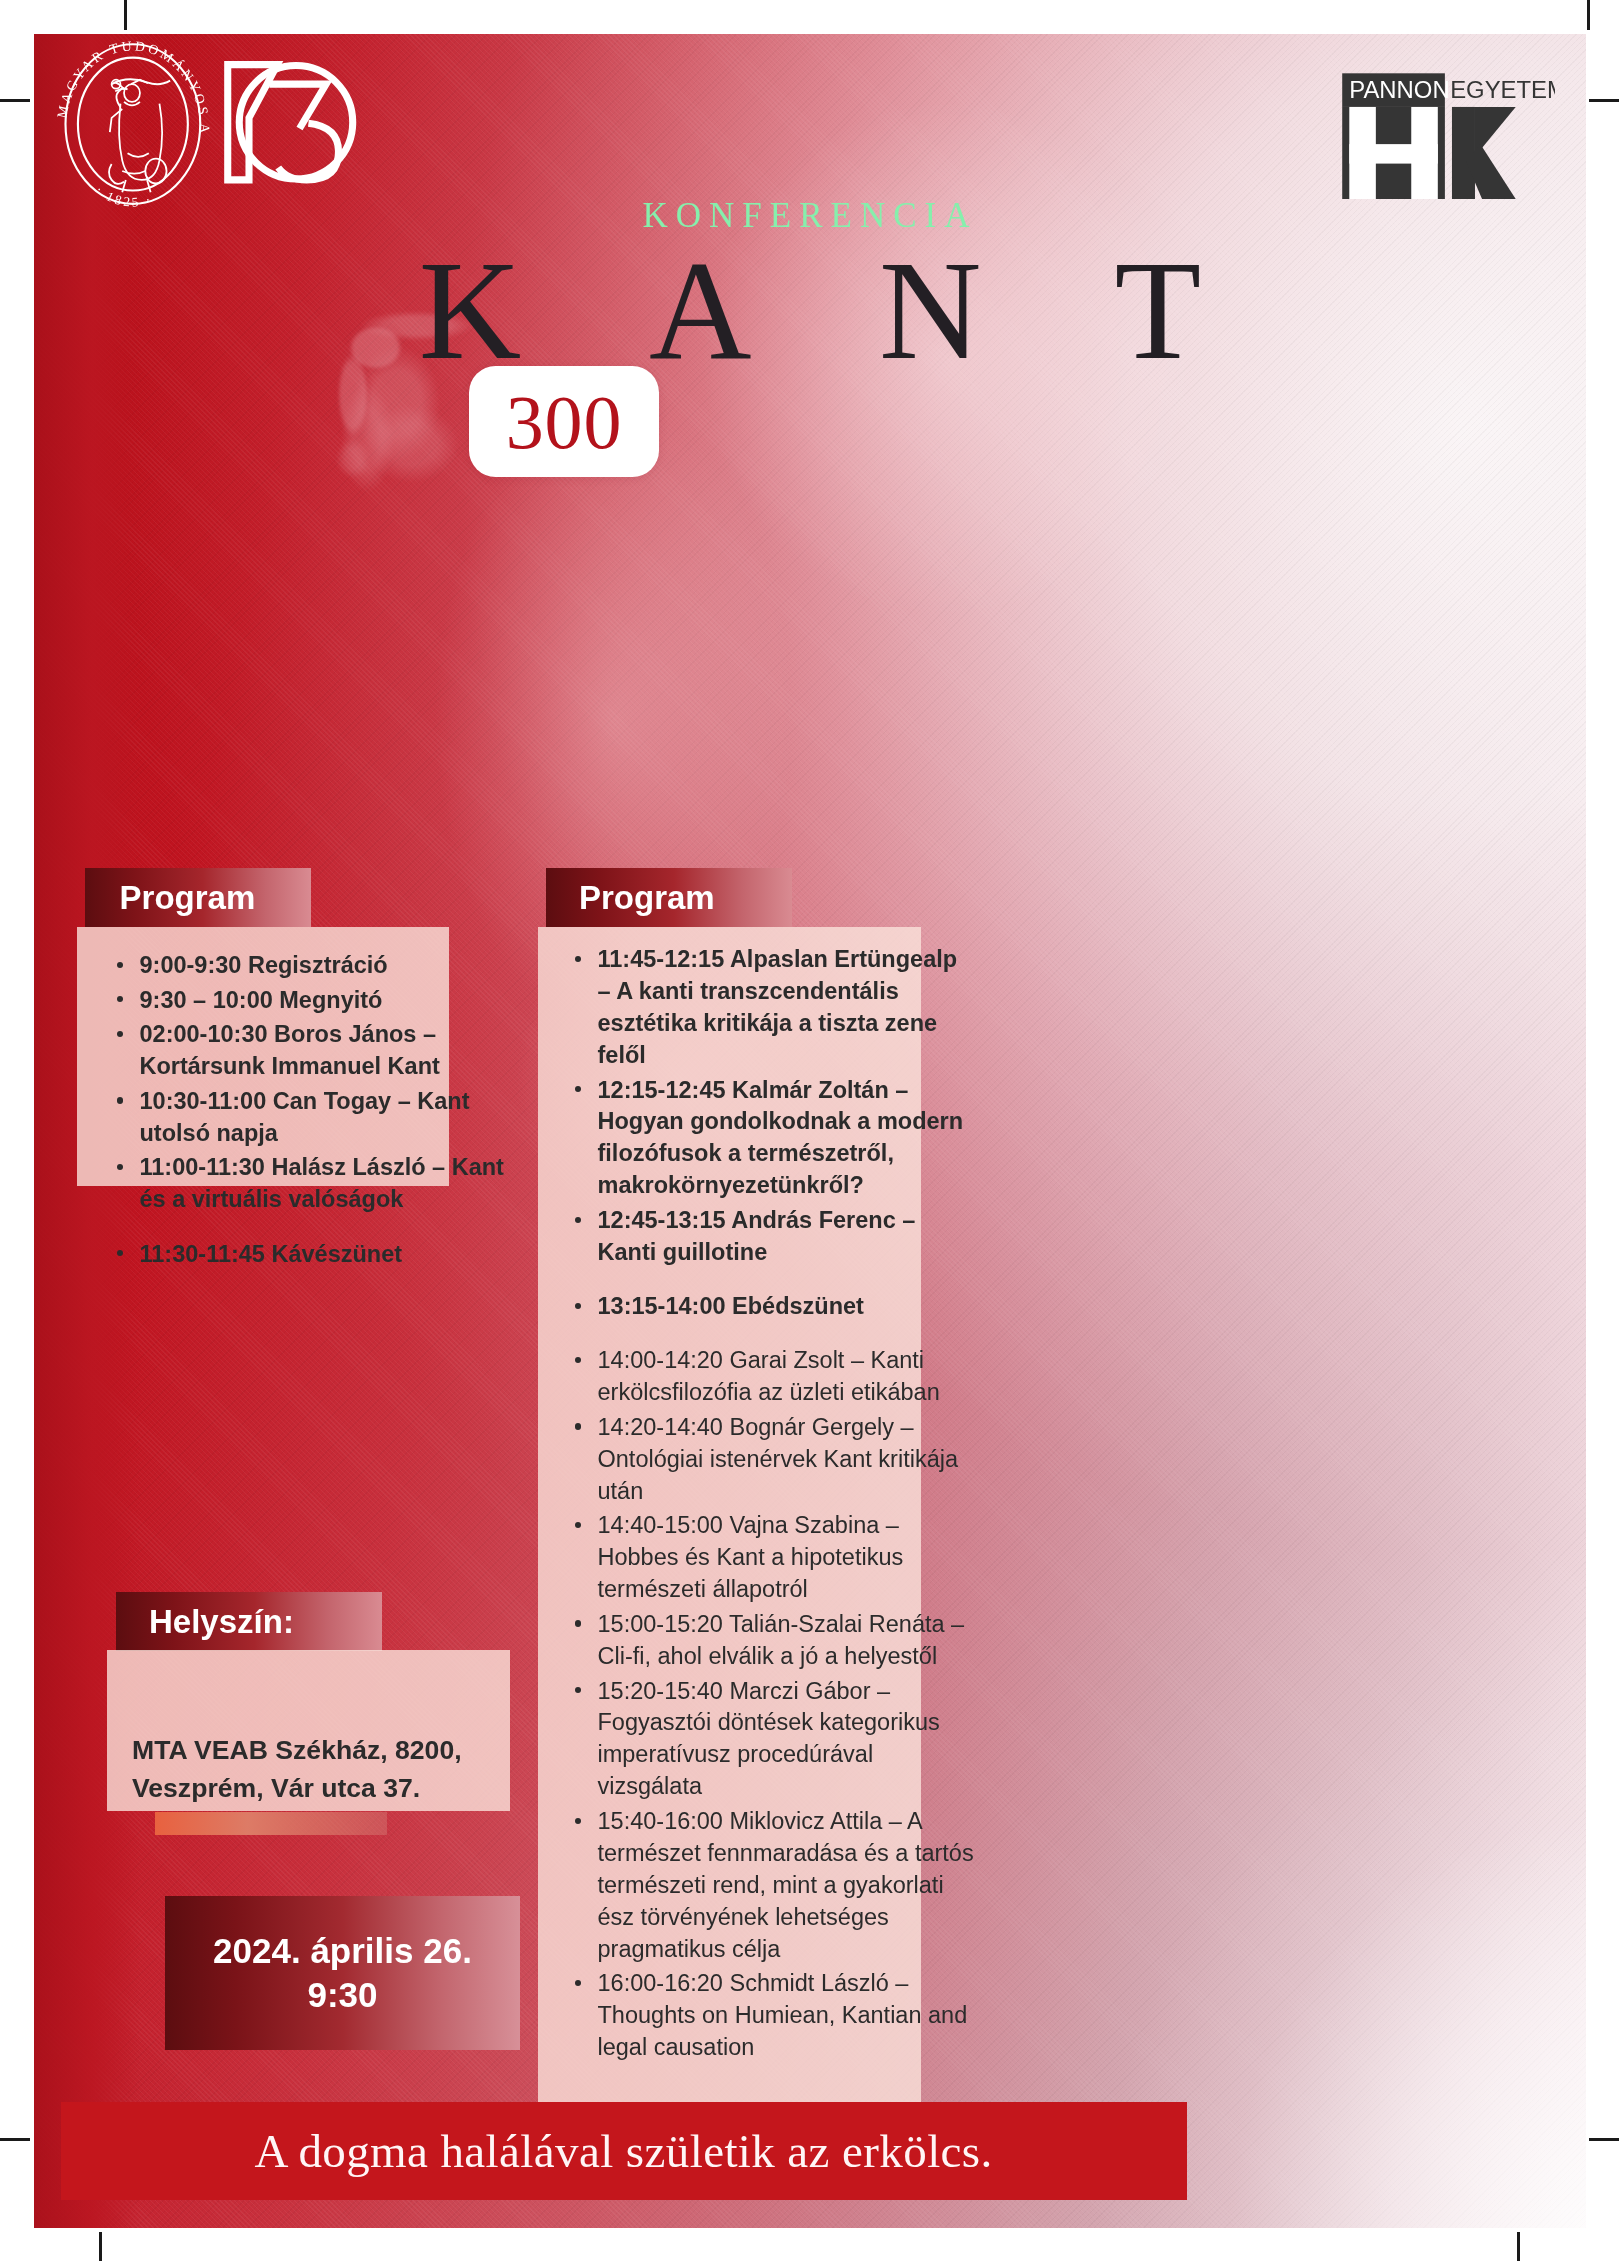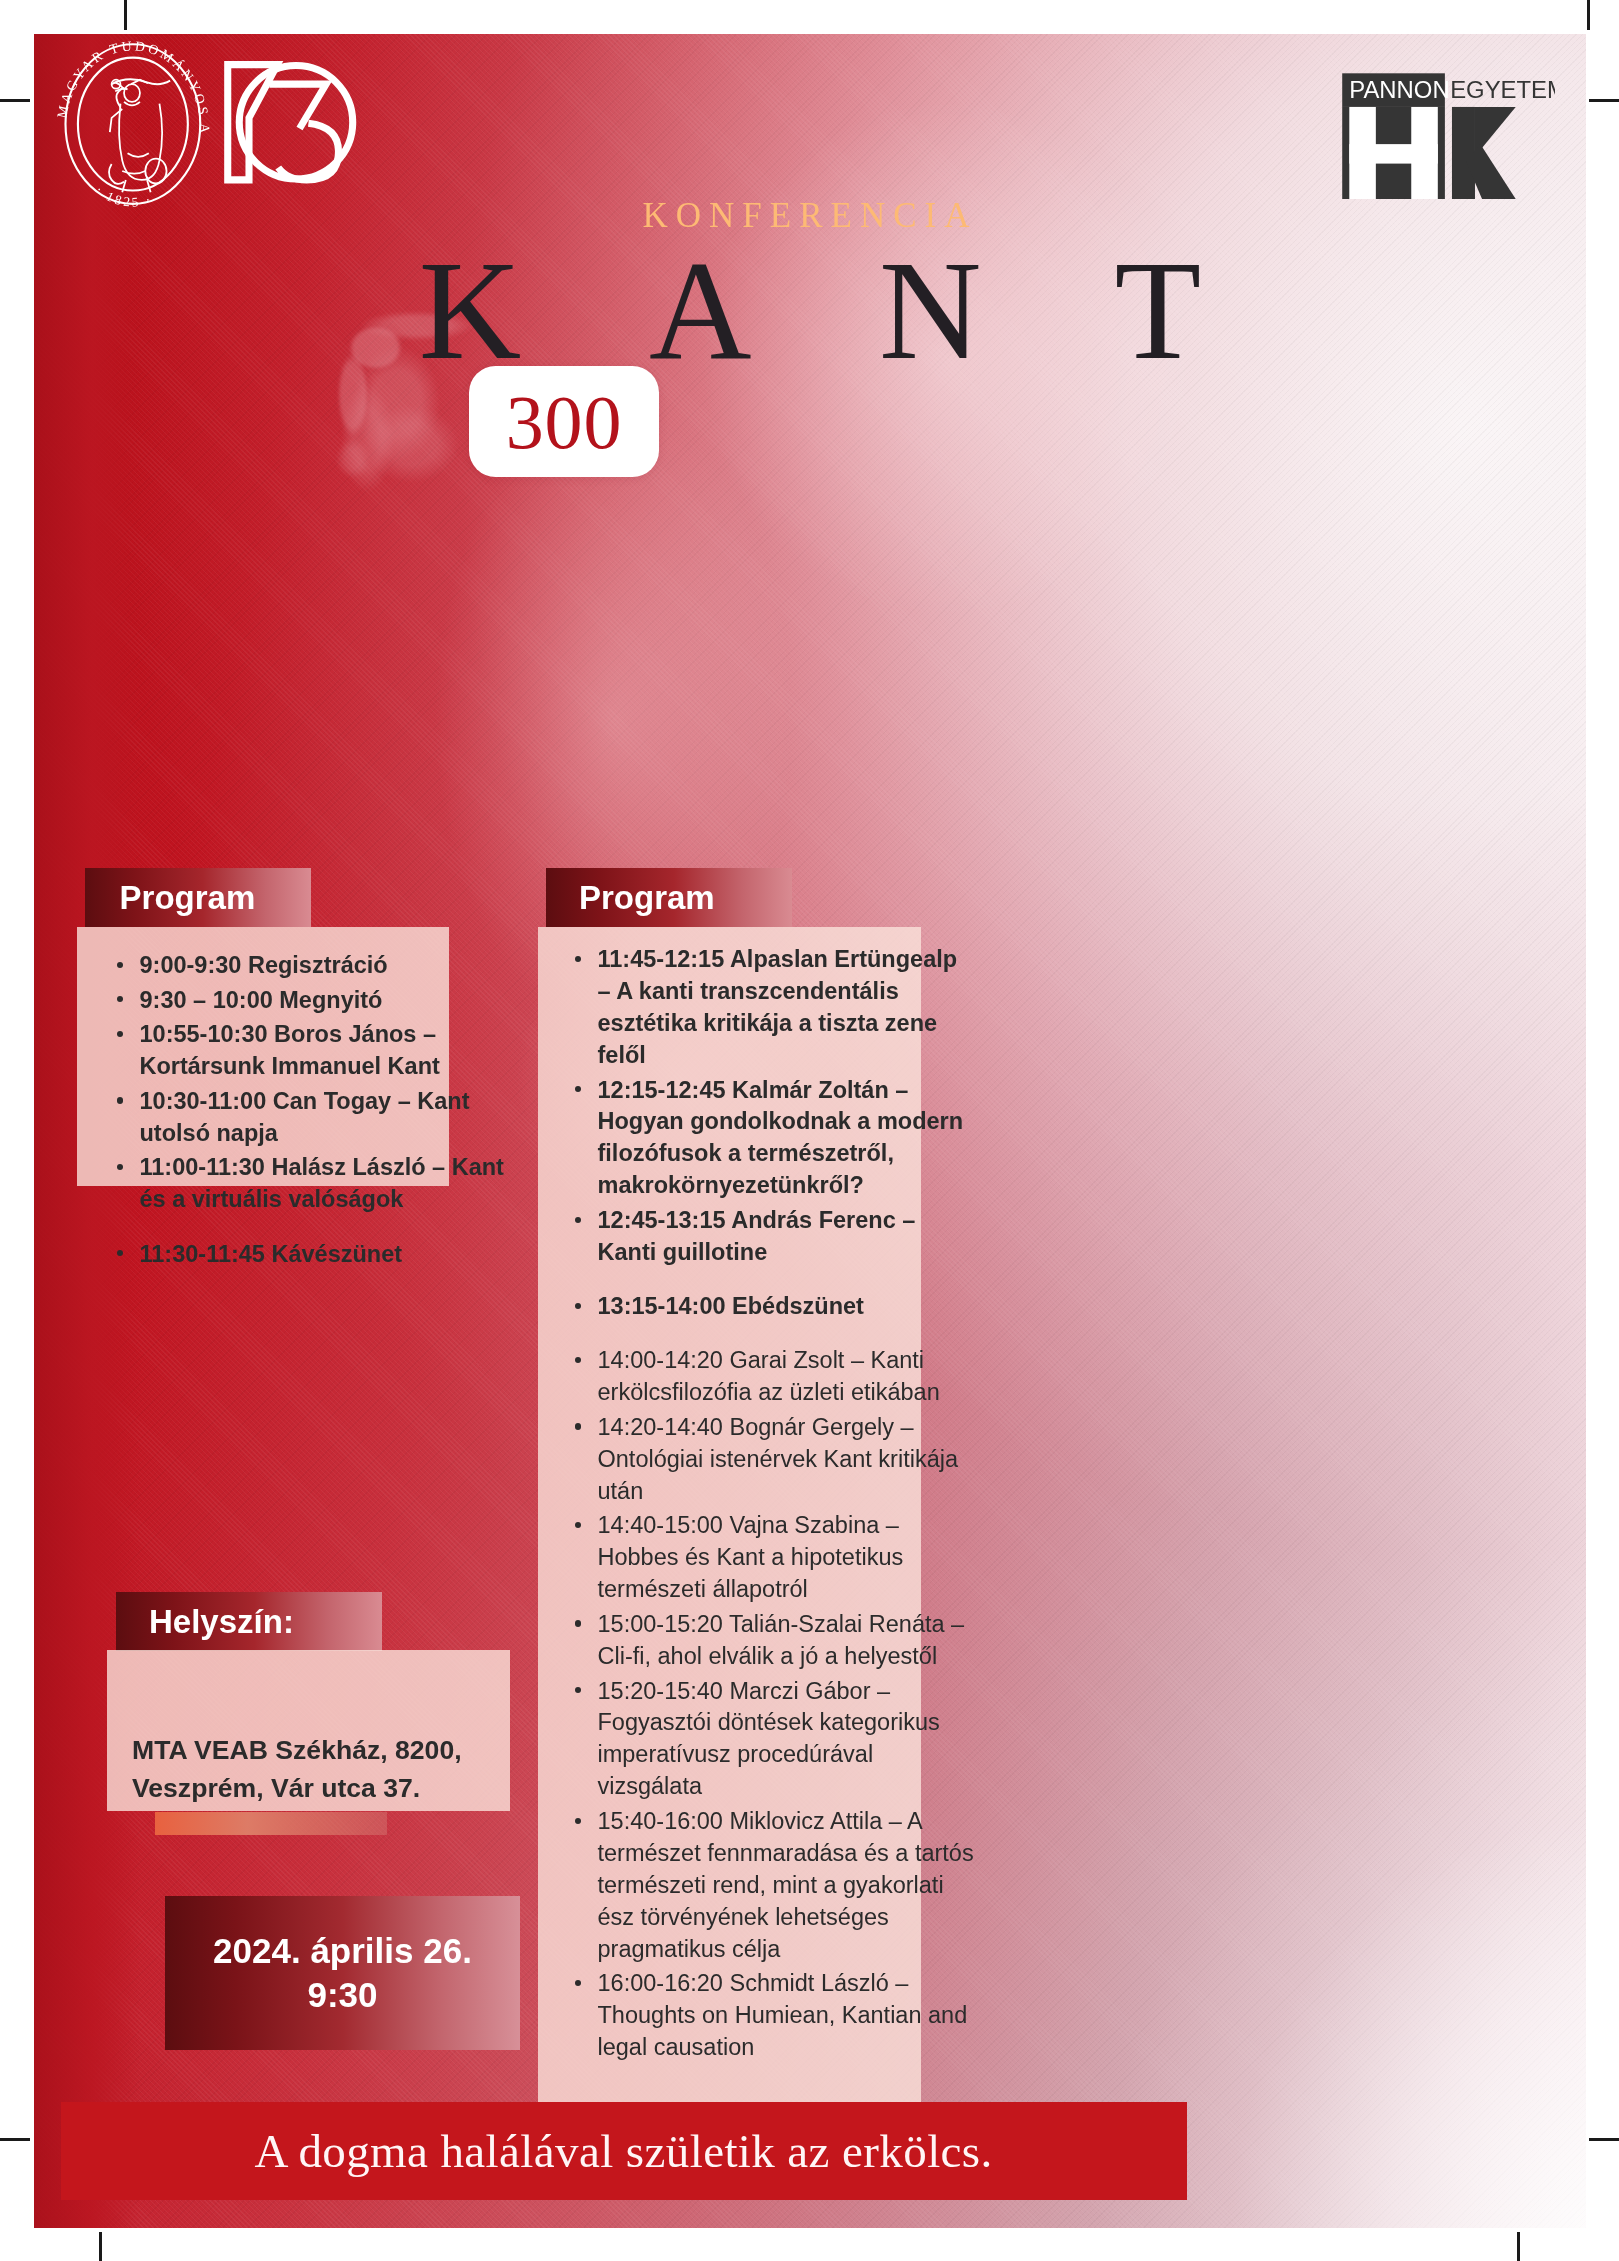--- a/index.html
+++ b/index.html
@@ -70,21 +70,21 @@
 
   
   .mta-logo{position:absolute;left:11.5px;top:4.4px;width:328px;height:173px;}
   .hk-logo{position:absolute;left:1299px;top:34px;width:222px;height:131px;}
 
   
   .konferencia{
     position:absolute;left:0;right:0;top:162px;
     text-align:center;
     font-family:"Liberation Serif", serif;
-    color:#fdba74;
+    color:#86efac;
     font-size:35px;letter-spacing:8px;
     font-weight:400;
   }
   .kant{
     position:absolute;left:0;right:0;top:202px;
     text-align:center;
     font-family:"Liberation Serif", serif;
     color:#231f24;
     font-size:142px;letter-spacing:50px;
     line-height:1.05;
@@ -280,21 +280,21 @@
       <span>300</span>
     </div>
 
     <div class="panel-head" id="prog-left-head">
       <h2>Program</h2>
     </div>
     <div class="panel-body" id="prog-left-body"></div>
     <ul class="prog" id="prog-left-list">
         <li class="bold">9:00-9:30 Regisztráció</li>
         <li class="bold">9:30 – 10:00 Megnyitó</li>
-        <li class="bold">10:55-10:30 Boros János – Kortársunk Immanuel Kant</li>
+        <li class="bold">02:00-10:30 Boros János – Kortársunk Immanuel Kant</li>
         <li class="bold">10:30-11:00 Can Togay – Kant utolsó napja</li>
         <li class="bold">11:00-11:30 Halász László – Kant és a virtuális valóságok</li>
         <li class="spacer"></li>
         <li class="bold">11:30-11:45 Kávészünet</li>
       </ul>
 
     <div class="panel-head" id="helyszin-head">
       <h2>Helyszín:</h2>
     </div>
     <div class="panel-body" id="helyszin-body"></div>

